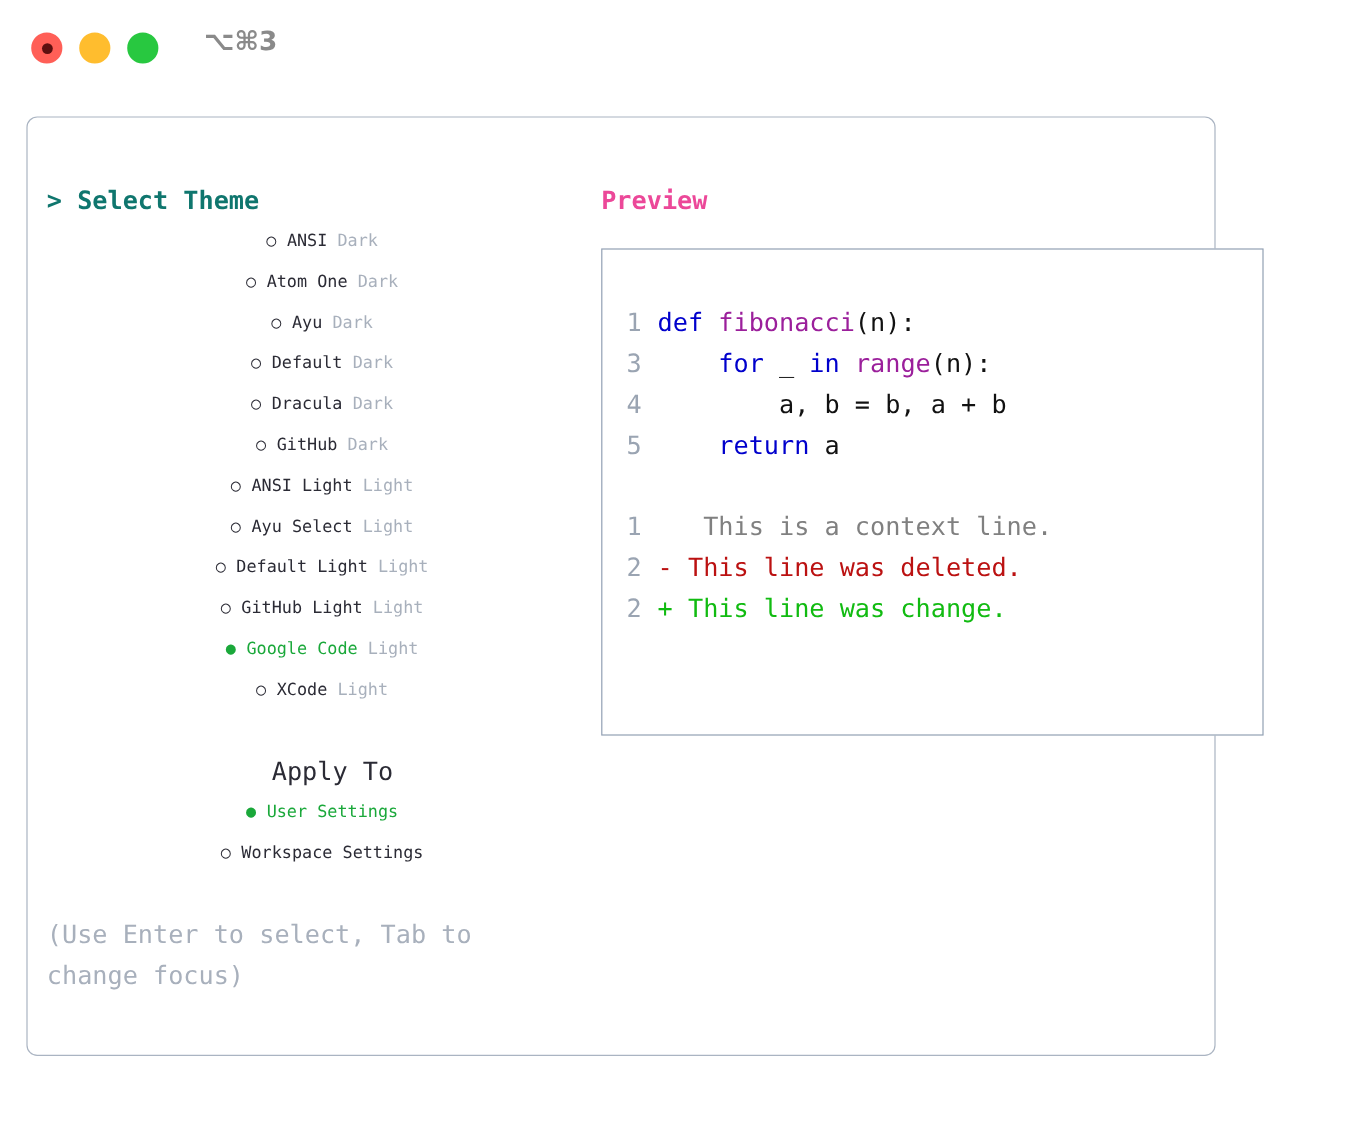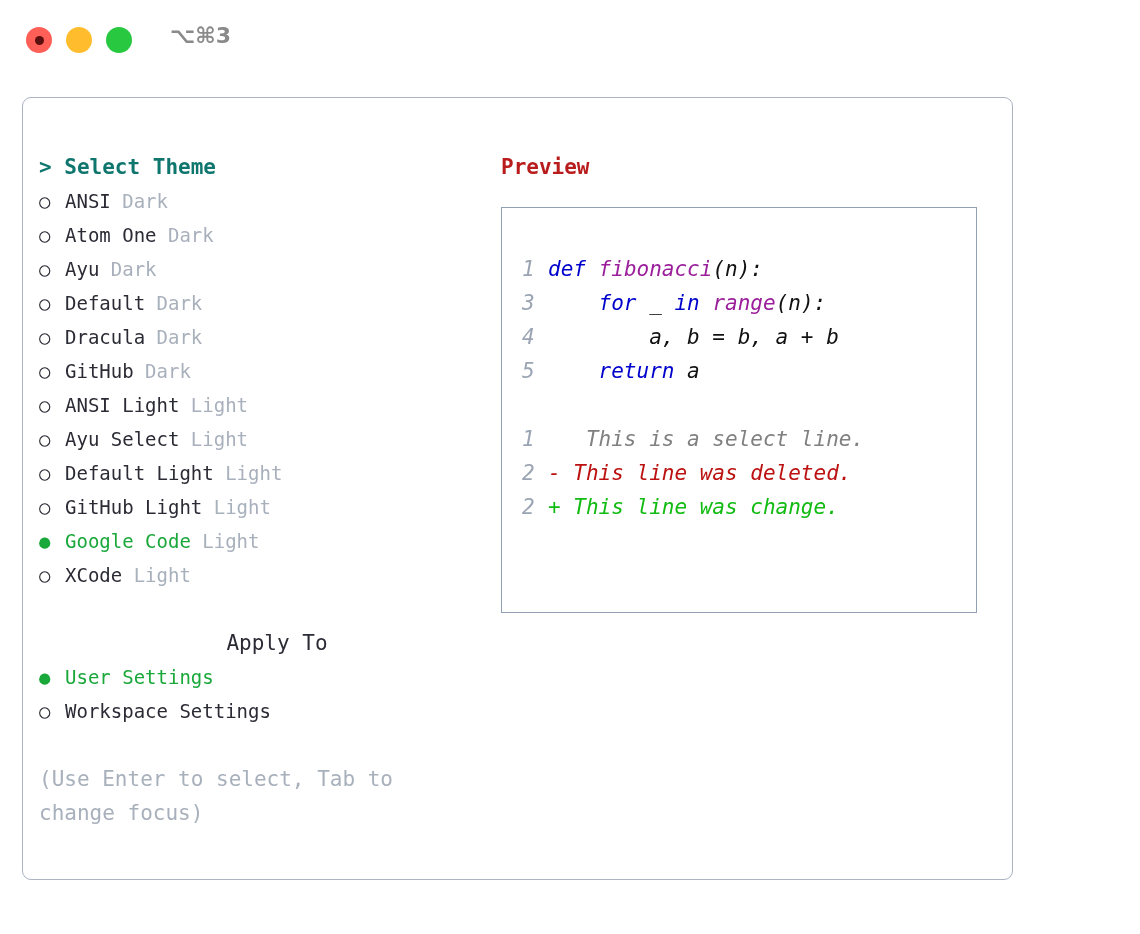--- a/index.html
+++ b/index.html
@@ -82,24 +82,25 @@
     width: 450px;
   }
   .hdr {
     font-size: 21px;
     font-weight: bold;
     color: #0f766e;
     line-height: 34px;
     white-space: pre;
   }
   .opt {
-    font-size: 19px;
+    font-size: 14px;
     line-height: 34px;
     white-space: pre;
     color: #2b2b35;
+    text-align: center;
   }
   .opt .marker { display: inline-block; width: 26px; }
   .opt .name   { color: #2b2b35; }
   .opt .tag    { color: #a8b0bc; }
   .opt.selected .marker,
   .opt.selected .name { color: #1aa83a; }
   .opt.selected .tag  { color: #a8b0bc; }
 
   #apply-block { margin-top: 34px; }
   .apply-hdr {
@@ -122,32 +123,31 @@
   
   #right-col {
     position: absolute;
     left: 478px;
     top: 52px;
     width: 490px;
   }
   #preview-title {
     font-size: 21px;
     font-weight: bold;
-    color: #b91c1c;
+    color: #ec4899;
     line-height: 34px;
   }
   #code-box {
     margin-top: 23px;
-    width: 476px;
+    width: 552px;
     height: 406px;
     border: 1.5px solid #92a0b3;
     box-sizing: border-box;
     background: #ffffff;
     padding: 44px 0 0 20px;
-    font-style: italic;
   }
   .cl {
     font-size: 21px;
     line-height: 34px;
     white-space: pre;
     color: #111111;
   }
   .ln {
     display: inline-block;
     width: 26px;
@@ -210,21 +210,21 @@
       <div id="preview-title">Preview</div>
       <div id="code-box">
         <div id="code-lines">
             <div class="cl"><span class="ln">1</span><span class="kw">def</span><span class="pl"> </span><span class="fn">fibonacci</span><span class="pl">(n):</span></div>
             <div class="cl"><span class="ln">3</span><span class="pl">    </span><span class="kw">for</span><span class="pl"> _ </span><span class="kw">in</span><span class="pl"> </span><span class="fn">range</span><span class="pl">(n):</span></div>
             <div class="cl"><span class="ln">4</span><span class="pl">        a, b = b, a + b</span></div>
             <div class="cl"><span class="ln">5</span><span class="pl">    </span><span class="kw">return</span><span class="pl"> a</span></div>
           </div>
         <div class="spacer"></div>
         <div id="diff-lines">
-            <div class="cl"><span class="ln">1</span><span class="ctx"> </span><span class="ctx">  This is a select line.</span></div>
+            <div class="cl"><span class="ln">1</span><span class="ctx"> </span><span class="ctx">  This is a context line.</span></div>
             <div class="cl"><span class="ln">2</span><span class="del">-</span><span class="del"> This line was deleted.</span></div>
             <div class="cl"><span class="ln">2</span><span class="add">+</span><span class="add"> This line was change.</span></div>
           </div>
       </div>
     </div>
 
   </div>
 </div>
 
 </body></html>

